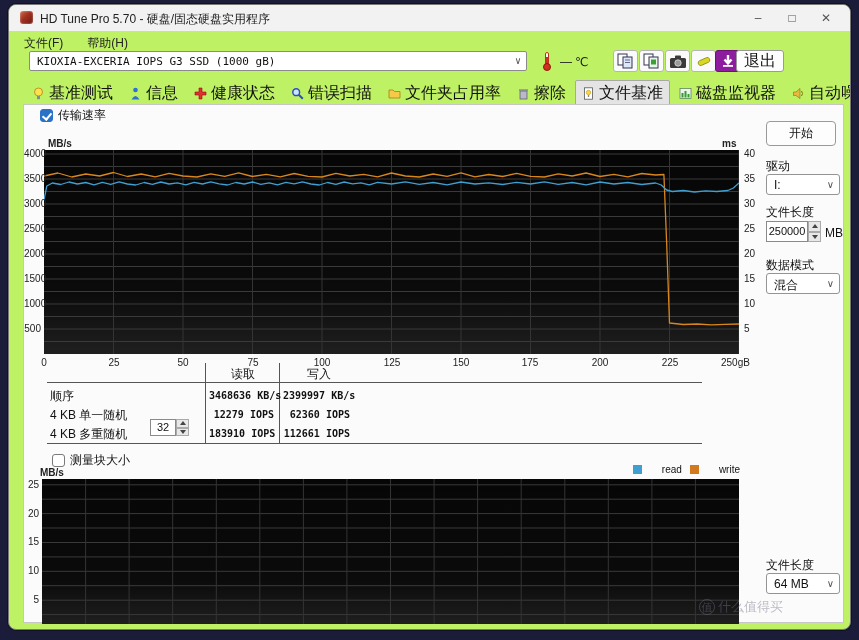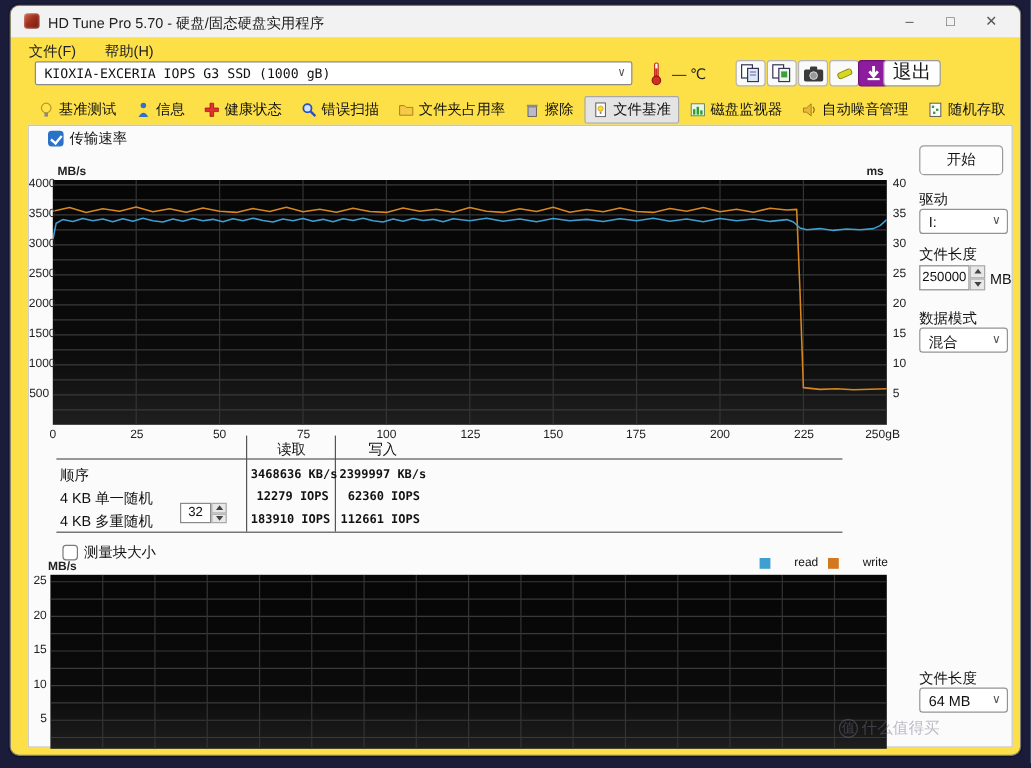--- a/index.html
+++ b/index.html
@@ -1,20 +1,20 @@
 <!DOCTYPE html>
 <html><head>
 <meta charset="utf-8">
 <style>
   * { box-sizing: border-box; margin: 0; padding: 0; }
   html,body { width:859px; height:640px; }
   body { background:#1b1b3a; position:relative; overflow:hidden;
          font-family:"Liberation Sans","DejaVu Sans",sans-serif; color:#1a1a1a; }
   .window { position:absolute; left:8px; top:4px; width:843px; height:626px;
-            background:#fde047; border:1px solid #777; border-radius:8px; overflow:hidden;
+            background:#bef264; border:1px solid #777; border-radius:8px; overflow:hidden;
             box-shadow:0 0 0 1px rgba(0,0,0,.35); }
 
   
   .titlebar { position:absolute; left:0; top:0; right:0; height:26px; background:#f2f2f2; }
   .title-icon { position:absolute; left:11px; top:6px; width:13px; height:13px; border-radius:3px;
                 background:linear-gradient(135deg,#d06a4a 0%,#a03020 45%,#6e1a10 100%);
                 box-shadow:inset 0 0 2px rgba(255,255,255,.6); }
   .title-text { position:absolute; left:31px; top:6px; font-size:12px; color:#222; white-space:nowrap; }
   .win-btn { position:absolute; top:3px; width:32px; height:20px; text-align:center;
              line-height:20px; font-size:12px; color:#555; }
@@ -40,21 +40,21 @@
   .tool-btn { position:absolute; top:45px; width:25px; height:22px; background:#fafafa;
               border:1px solid #b5b5b5; border-radius:3px; display:flex; align-items:center;
               justify-content:center; }
   .purple-btn { background:#8d1d9e; border-color:#6a1278; }
   .exit-btn { position:absolute; left:727px; top:45px; width:48px; height:22px; background:#fdfdfd;
               border:1px solid #9a9a9a; border-radius:3px; font-size:16px; color:#111;
               text-align:center; line-height:20px; }
 
   
   .tabs { position:absolute; left:16px; top:75px; display:flex; gap:2px; align-items:center; }
-  .tab { display:flex; align-items:center; gap:4px; padding:2px 6px; font-size:12px; color:#111;
+  .tab { display:flex; align-items:center; gap:4px; padding:2px 6px; font-size:16px; color:#111;
          border:1px solid transparent; border-radius:2px; white-space:nowrap; }
   .tab.active { background:#e4e4e4; border-color:#a8a8a8; }
   .tab svg { display:block; }
 
   
   .panel { position:absolute; left:14px; top:99px; width:821px; height:519px;
            background:#fbfbfb; border:1px solid #c6c6c6; }
 
   .checkbox { width:13px; height:13px; border:1px solid #7a7a7a; border-radius:3px; background:#fff;
               display:inline-block; }

